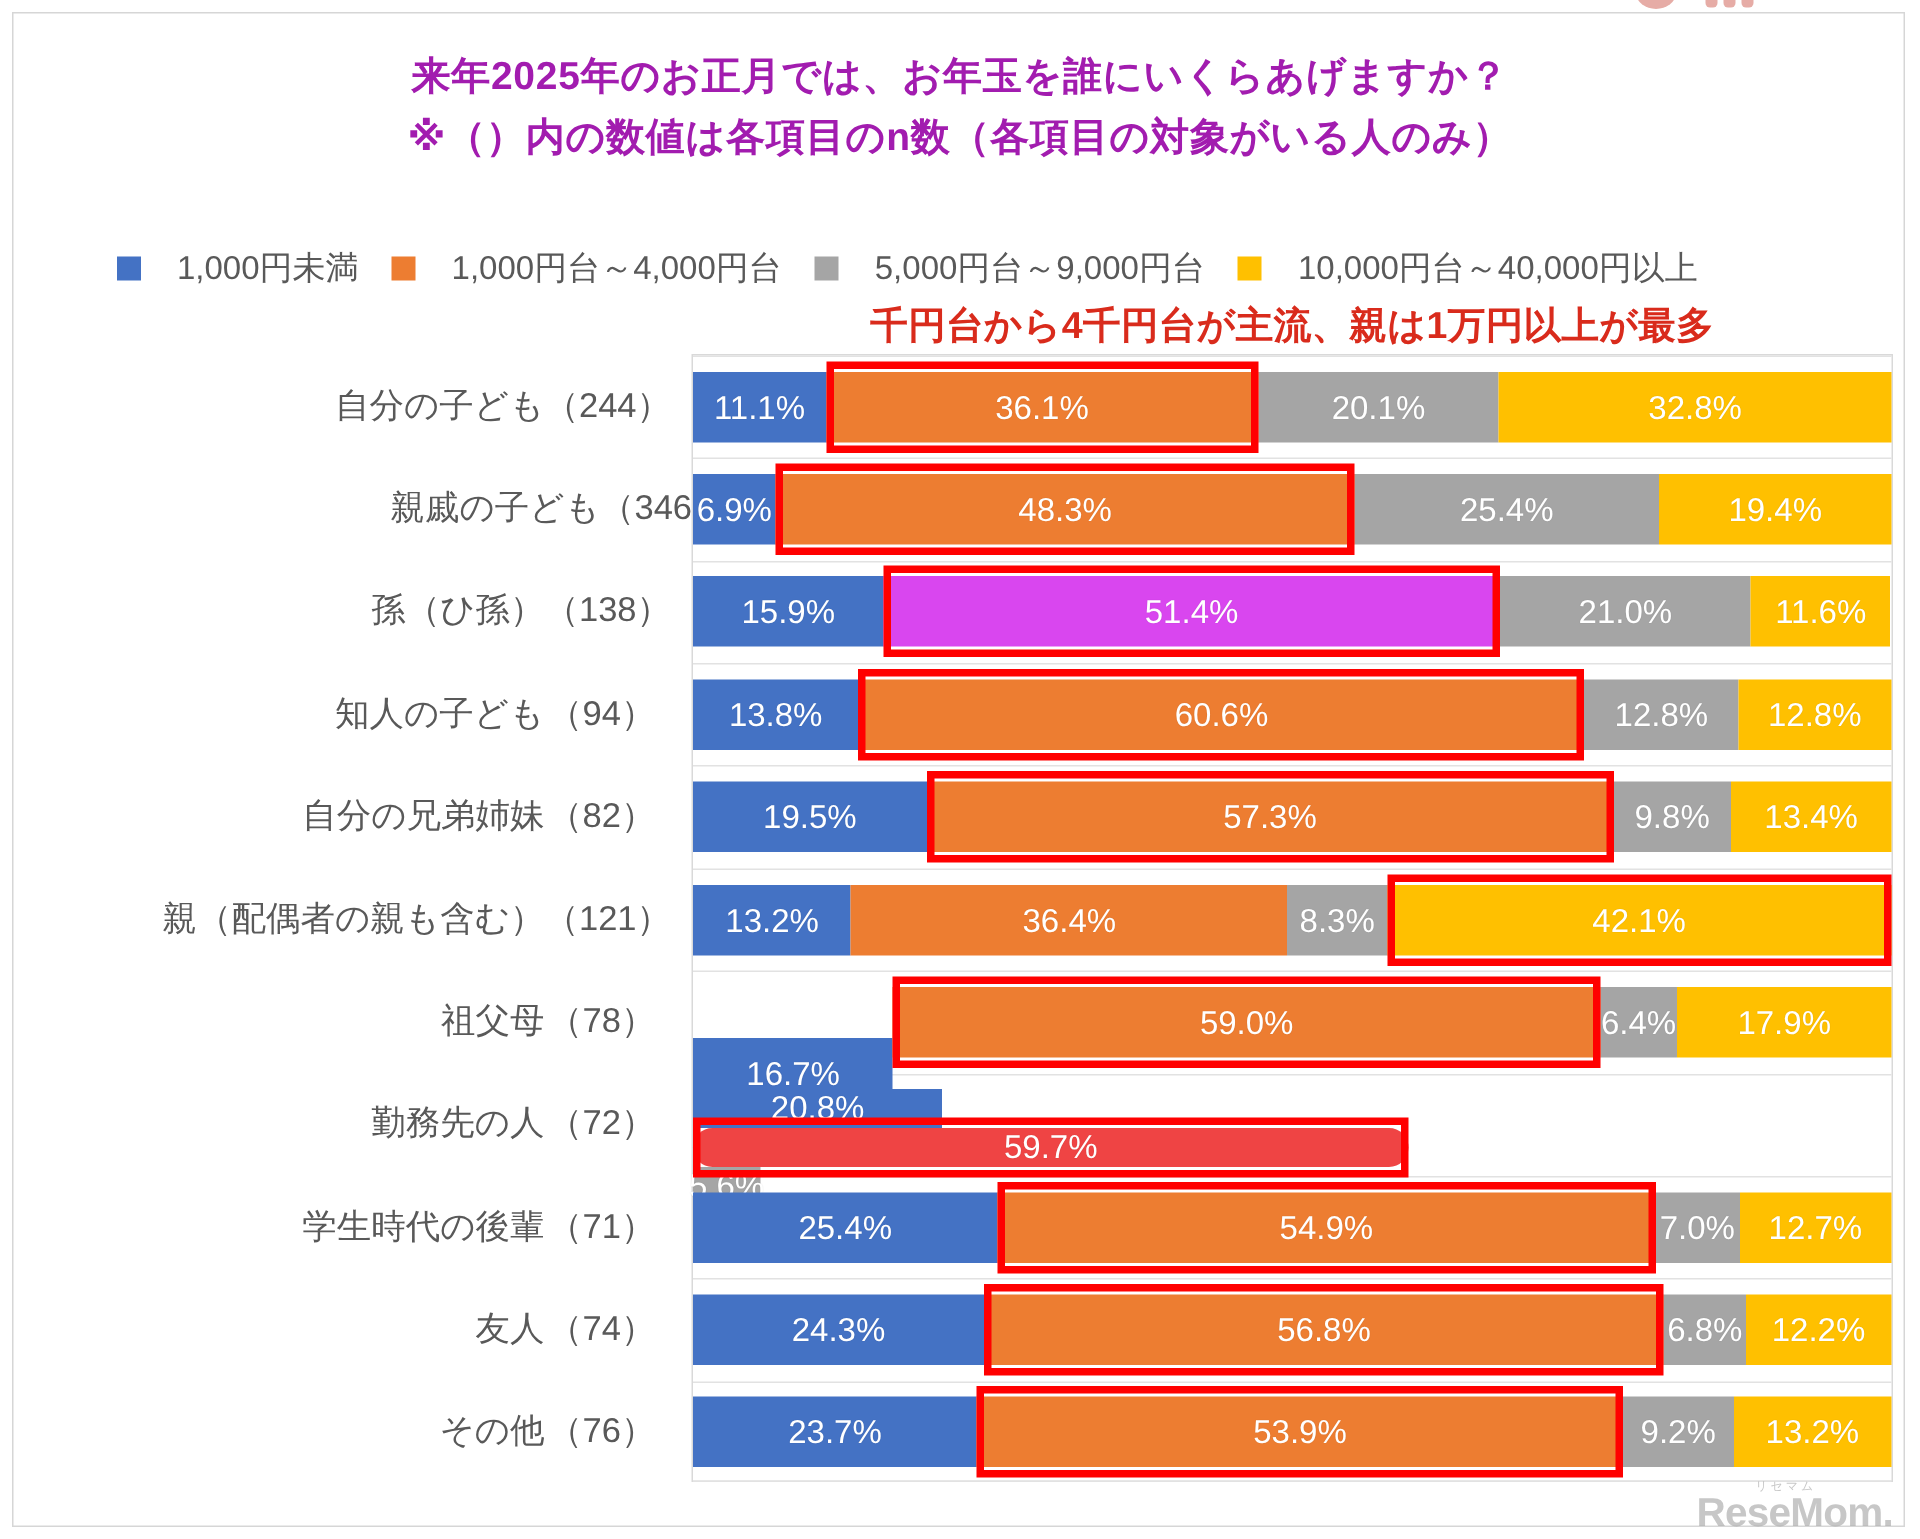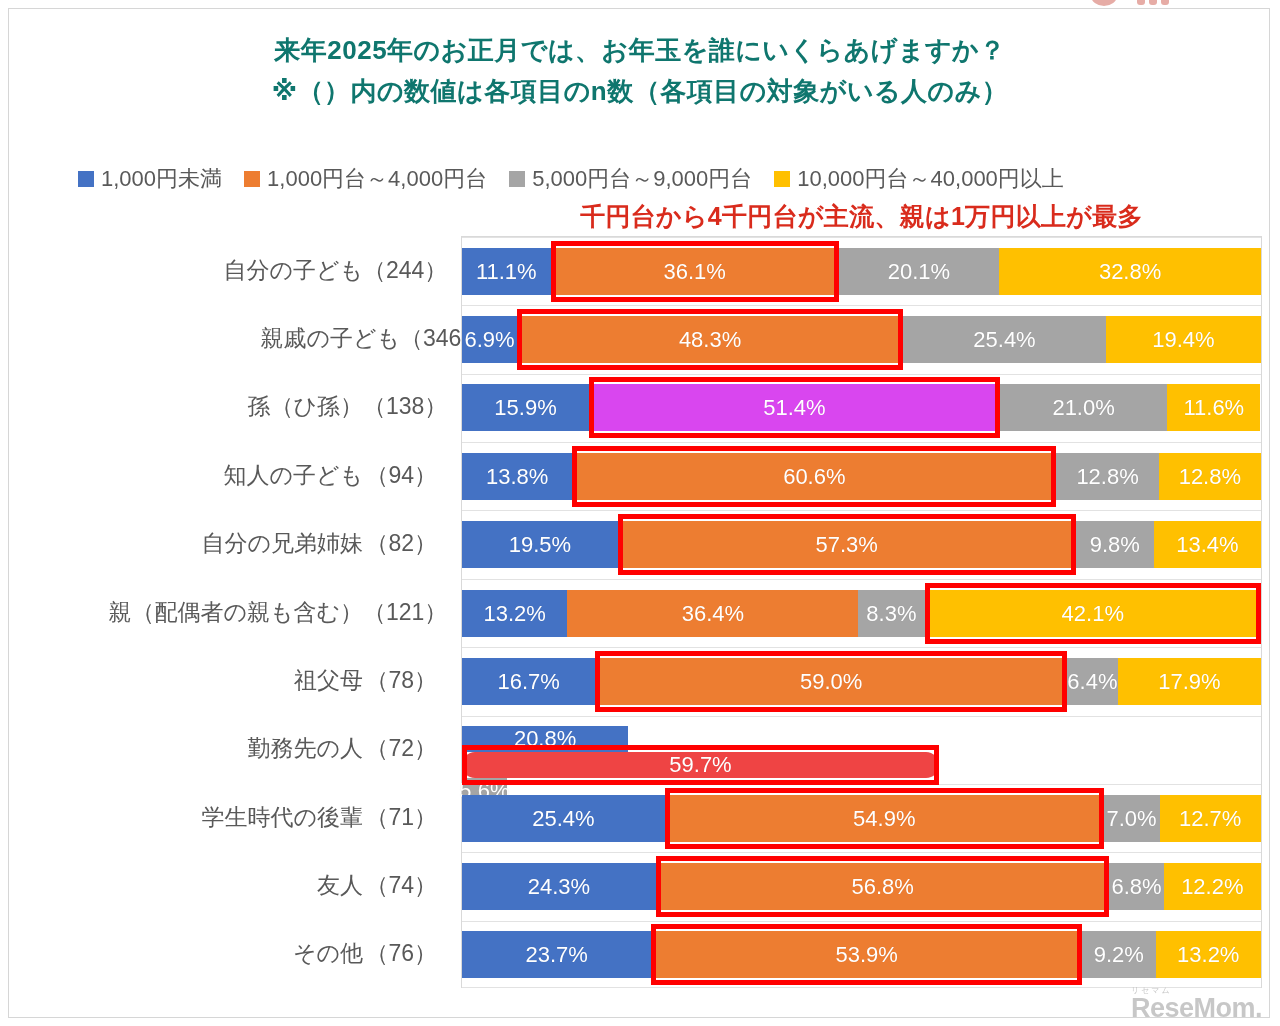--- a/index.html
+++ b/index.html
@@ -51,39 +51,39 @@
   
   #title-block {
     position: absolute;
     left: 0; top: 30px;
     width: 1280px;
     text-align: center;
   }
   #title-block .t-line {
     font-size: 26px;
     font-weight: 700;
-    color: #0f766e;
+    color: #a21caf;
     letter-spacing: .5px;
     line-height: 41px;
     white-space: nowrap;
   }
 
   
   #legend {
     position: absolute;
     left: 78px; top: 164px;
     width: 1150px;
     display: flex;
     align-items: center;
     gap: 22px;
     font-size: 22px;
     color: #595959;
     white-space: nowrap;
   }
-  .legend-item { display: flex; align-items: center; gap: 7px; }
+  .legend-item { display: flex; align-items: center; gap: 24px; }
   .legend-swatch {
     width: 16px; height: 16px;
     display: inline-block;
     flex: 0 0 auto;
   }
 
   
   #headline {
     position: absolute;
     left: 461px; top: 200px;
@@ -177,21 +177,21 @@
     text-align: right;
     padding-right: 18px;
     box-sizing: border-box;
   }
 
   
   #watermark {
     position: absolute;
     right: 18px;
     bottom: 4px;
-    text-align: left;
+    text-align: center;
     opacity: .55;
     user-select: none;
   }
   #watermark .wm-kana {
     font-size: 8px;
     letter-spacing: 2px;
     color: #9a9a9a;
     margin-right: 12px;
     display: block;
     line-height: 9px;
@@ -377,21 +377,21 @@
         </div>
         <div class="seg" style="width: 8.3%; background: rgb(165, 165, 165); z-index: 1;">
           <span class="lbl">8.3%</span>
         </div>
         <div class="seg highlight" style="width: 42.1%; background: rgb(255, 192, 0); z-index: 5;">
           <span class="lbl">42.1%</span>
         </div>
       </div>
       <div class="gridline" style="top: 410px;"></div>
       <div class="row" style="top: 421px; height: 47px;">
-        <div class="seg" style="width: 16.7%; background: rgb(68, 114, 196); z-index: 1;">
+        <div class="seg" style="width: 16.7%; background: rgb(68, 114, 196); z-index: 1; margin-top: 34px;">
           <span class="lbl">16.7%</span>
         </div>
         <div class="seg highlight" style="width: 59%; background: rgb(237, 125, 49); z-index: 5;">
           <span class="lbl">59.0%</span>
         </div>
         <div class="seg" style="width: 6.4%; background: rgb(165, 165, 165); z-index: 1;">
           <span class="lbl">6.4%</span>
         </div>
         <div class="seg" style="width: 17.9%; background: rgb(255, 192, 0); z-index: 1;">
           <span class="lbl">17.9%</span>

